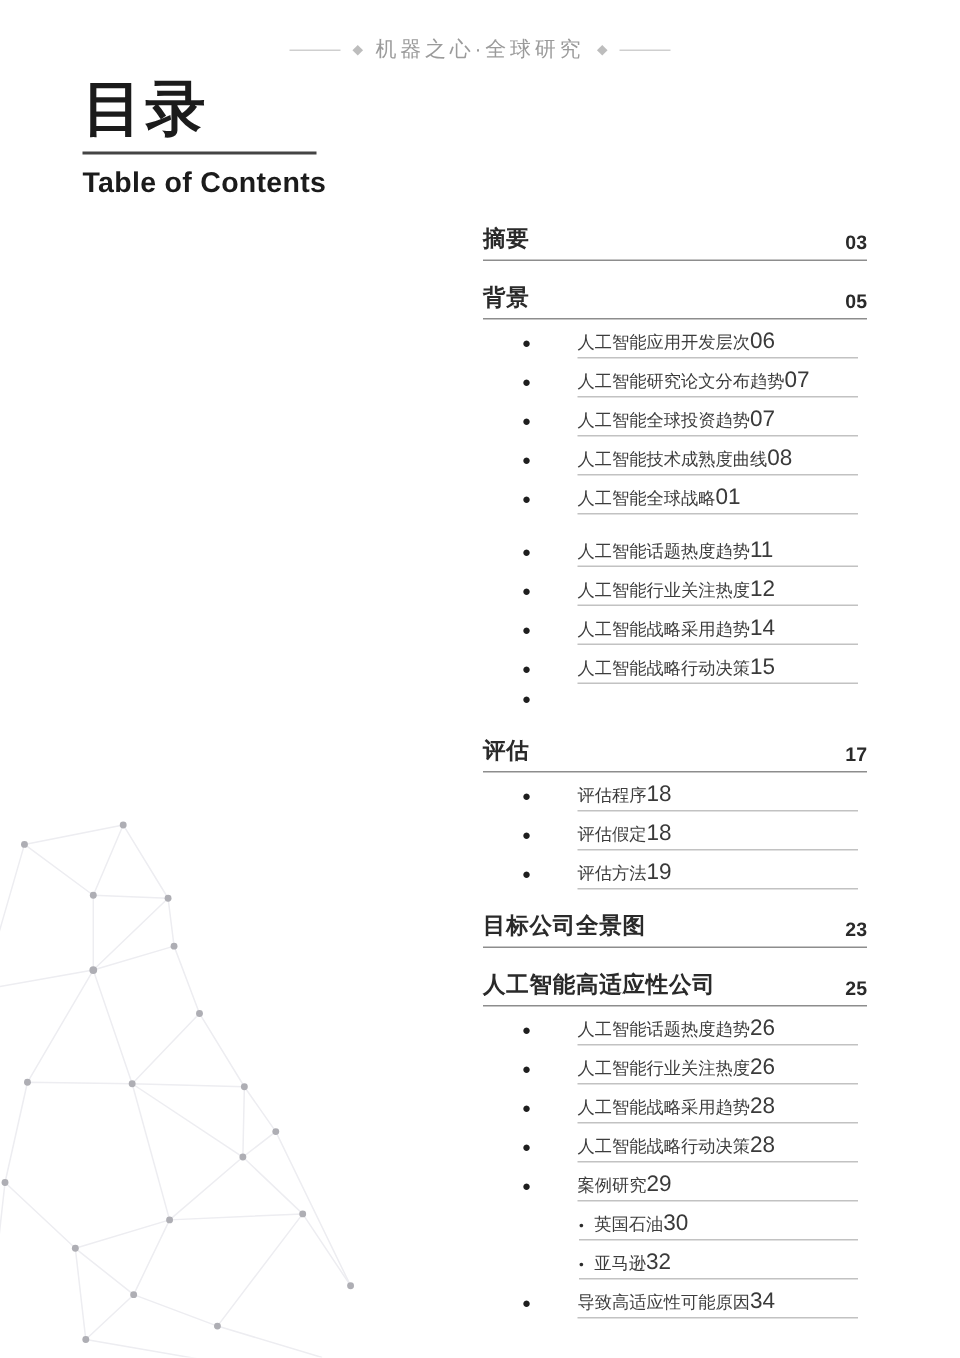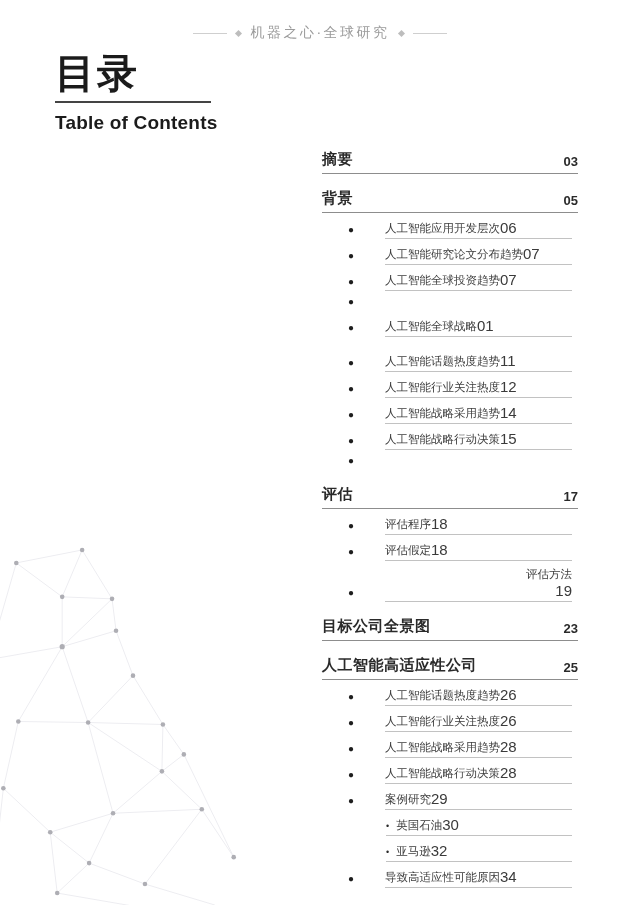--- a/index.html
+++ b/index.html
@@ -94,20 +94,24 @@
       </div>
       <div class="sub">
         <span class="bullet">●</span>
         <span class="row" style="display: flex;">
           <span class="lbl">人工智能全球投资趋势</span>
           <span class="pg">07</span>
         </span>
       </div>
       <div class="sub">
         <span class="bullet">●</span>
+        <span class="row" style="display: flex;">
+          <span class="lbl">人工智能技术成熟度曲线</span>
+          <span class="pg">08</span>
+        </span>
       </div>
       <div class="sub">
         <span class="bullet">●</span>
         <span class="row" style="display: flex;">
           <span class="lbl">人工智能全球战略</span>
           <span class="pg">01</span>
         </span>
       </div>
     </div>
     <div class="sec">
@@ -157,21 +161,21 @@
       </div>
       <div class="sub">
         <span class="bullet">●</span>
         <span class="row" style="display: flex;">
           <span class="lbl">评估假定</span>
           <span class="pg">18</span>
         </span>
       </div>
       <div class="sub">
         <span class="bullet">●</span>
-        <span class="row" style="display: flex; flex-direction: column;">
+        <span class="row" style="display: flex;">
           <span class="lbl">评估方法</span>
           <span class="pg">19</span>
         </span>
       </div>
     </div>
     <div class="sec">
       <div class="l1">
         <span class="lbl">目标公司全景图</span>
         <span class="pg">23</span>
       </div>

